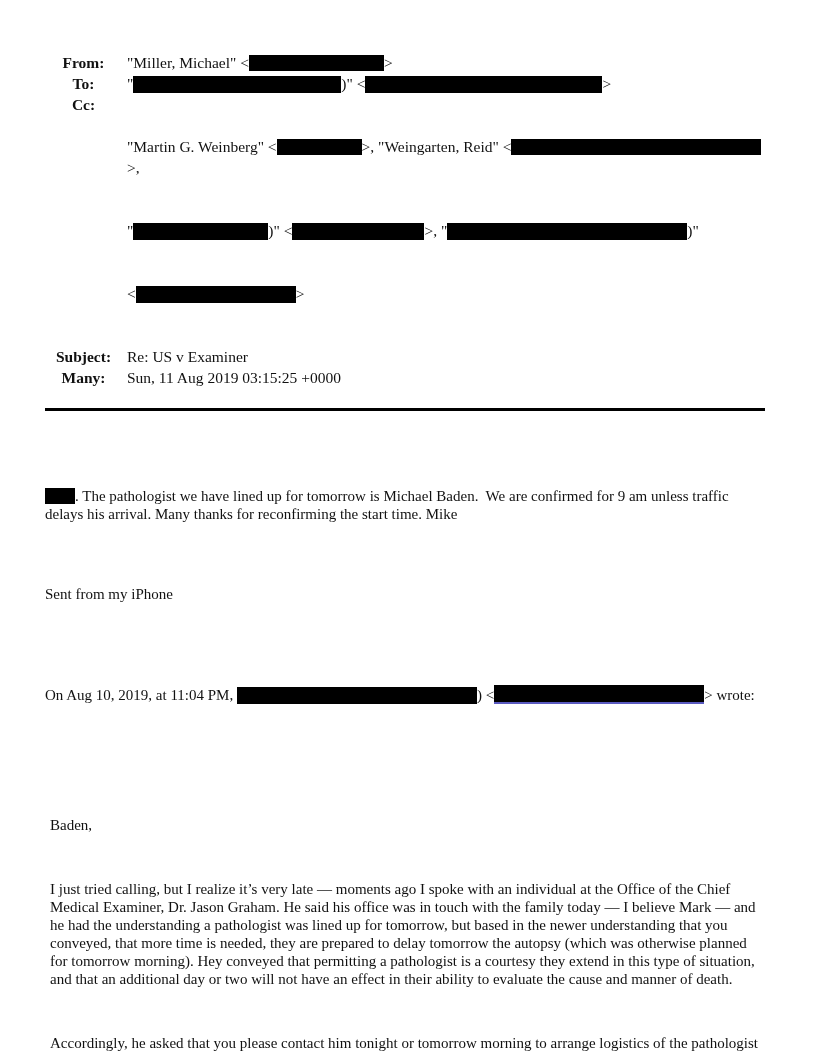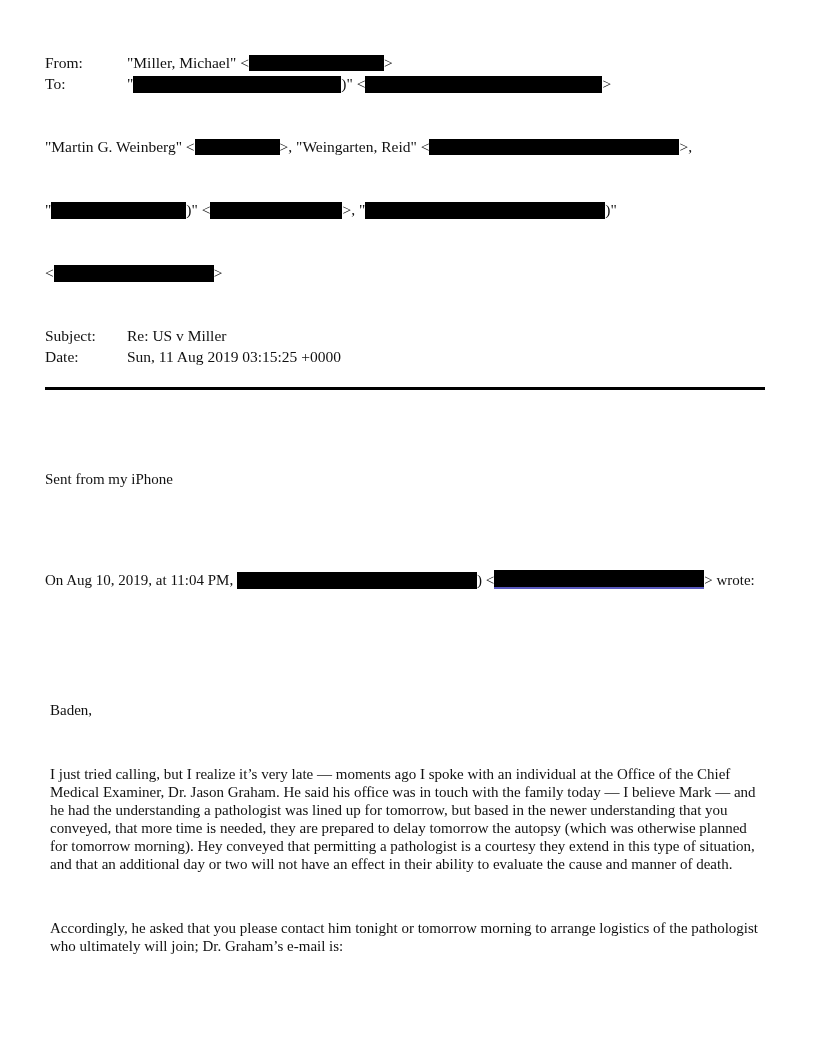--- a/index.html
+++ b/index.html
@@ -8,21 +8,21 @@
     width:816px;height:1056px;
     background:#fff;
     overflow:hidden;
     font-family:"Liberation Serif","DejaVu Serif",serif;
     color:#111;
   }
   .content{padding:52px 46px 0 45px;}
   
   .hdr{font-size:15.5px;line-height:21px;}
   .hrow{display:flex;}
-  .hlabel{width:77px;flex-shrink:0;text-align:left;font-weight:normal;padding-right:5px;white-space:pre;}
+  .hlabel{width:77px;flex-shrink:0;text-align:center;font-weight:bold;padding-right:5px;white-space:pre;}
   .hval{white-space:pre-wrap;}
   
   .rd{display:inline-block;background:#000;height:16px;vertical-align:-3px;}
   .rd.tall{height:17px;vertical-align:-4px;}
   .rd.blue{border-bottom:2px solid #5a5ac0;}
   
   .rule{height:3px;background:#000;width:720px;margin-top:20px;}
   
   .body-serif{font-size:15px;line-height:18px;white-space:pre-wrap;}
   .p1{margin-top:22px;max-width:726px;}
@@ -43,42 +43,44 @@
         <span class="hlabel">From:</span>
         <span class="hval"><span>"Miller, Michael" &lt;</span><span class="rd" style="width:135px"></span><span>&gt;</span></span>
       </div>
 
       <div class="hrow">
         <span class="hlabel">To:</span>
         <span class="hval"><span>"</span><span class="rd tall" style="width:208px"></span><span>)" &lt;</span><span class="rd tall" style="width:237px"></span><span>&gt;</span></span>
       </div>
 
       <div class="hrow">
+        <span class="hlabel">Cc:</span>
         <span class="hval">
           <div><span>"Martin G. Weinberg" &lt;</span><span class="rd" style="width:85px"></span><span>&gt;, "Weingarten, Reid" &lt;</span><span class="rd" style="width:250px"></span><span>&gt;,</span></div>
           <div><span>"</span><span class="rd tall" style="width:135px"></span><span>)" &lt;</span><span class="rd tall" style="width:132px"></span><span>&gt;, "</span><span class="rd tall" style="width:240px"></span><span>)"</span></div>
           <div><span>&lt;</span><span class="rd tall" style="width:160px"></span><span>&gt;</span></div>
         </span>
       </div>
 
       <div class="hrow">
         <span class="hlabel">Subject:</span>
-        <span class="hval">Re: US v Miller</span>
+        <span class="hval">Re: US v Examiner</span>
       </div>
 
       <div class="hrow">
-        <span class="hlabel">Date:</span>
+        <span class="hlabel">Many:</span>
         <span class="hval">Sun, 11 Aug 2019 03:15:25 +0000</span>
       </div>
     </div>
 
     <div class="rule"></div>
 
     <div class="body-serif">
 
+      <div class="p1"><span class="rd" style="width:30px"></span><span>. The pathologist we have lined up for tomorrow is Michael Baden.  We are confirmed for 9 am unless traffic delays his arrival. Many thanks for reconfirming the start time. Mike</span></div>
 
       <div class="p-sent">Sent from my iPhone</div>
 
       <div class="p-attr1"><span>On Aug 10, 2019, at 11:04 PM, </span><span class="rd tall" style="width:240px"></span><span>) &lt;</span><span class="rd tall blue" style="width:210px"></span><span>&gt; wrote:</span></div>
 
       <div class="quote1">
         <div>Baden,</div>
         <div class="q-para">I just tried calling, but I realize it’s very late — moments ago I spoke with an individual at the Office of the Chief Medical Examiner, Dr. Jason Graham. He said his office was in touch with the family today — I believe Mark — and he had the understanding a pathologist was lined up for tomorrow, but based in the newer understanding that you conveyed, that more time is needed, they are prepared to delay tomorrow the autopsy (which was otherwise planned for tomorrow morning). Hey conveyed that permitting a pathologist is a courtesy they extend in this type of situation, and that an additional day or two will not have an effect in their ability to evaluate the cause and manner of death.</div>
         <div class="q-para">Accordingly, he asked that you please contact him tonight or tomorrow morning to arrange logistics of the pathologist who ultimately will join; Dr. Graham’s e-mail is:</div>
         

